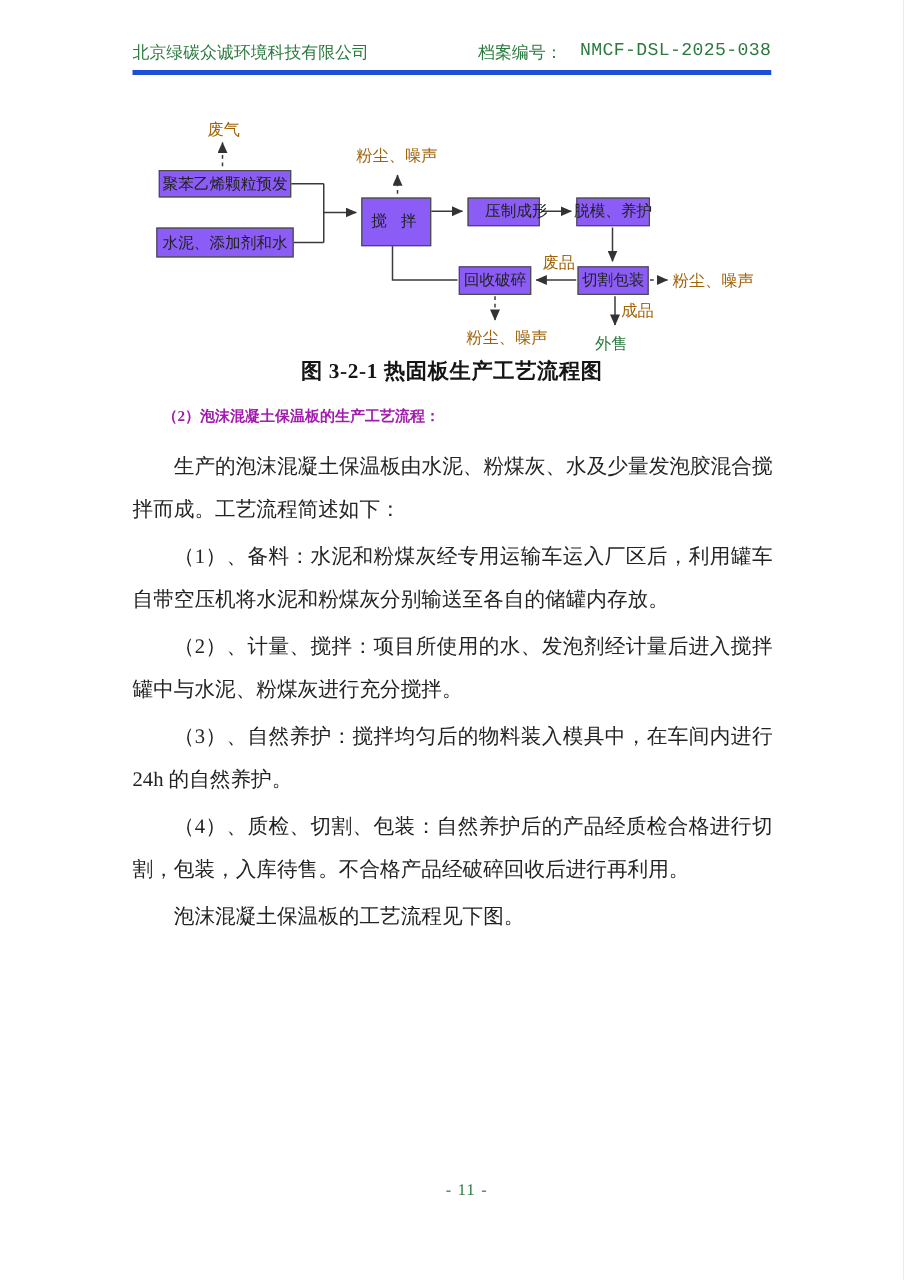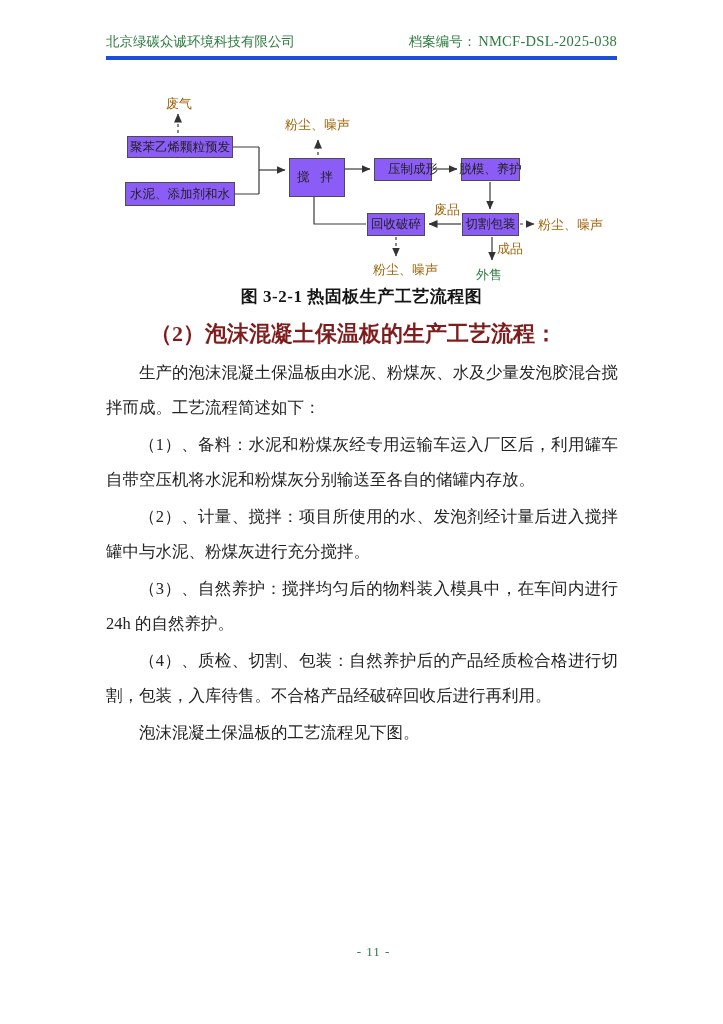--- a/index.html
+++ b/index.html
@@ -15,21 +15,21 @@
   }
   
   .header{
     position:absolute;top:33px;left:106px;right:106px;
     display:flex;justify-content:space-between;align-items:flex-end;
     border-bottom:4px solid #1d4ed8;
     padding-bottom:5px;
     font-size:13.5px;
     color:#2c7a3f;
   }
-  .header .right{display:flex;gap:2px;}
+  .header .right{display:flex;gap:14px;font-family:Liberation Mono, monospace;}
   .header .archive-no{font-size:14.5px;letter-spacing:.3px;}
   
   .fc-svg{position:absolute;top:85px;left:0;width:723px;height:200px;}
   .fc-box{
     position:absolute;box-sizing:border-box;
     border:1px solid #4c4c4c;background:#8b5cf6;
     display:flex;align-items:center;justify-content:center;
     font-size:12.5px;white-space:nowrap;color:#222;
   }
   .fc-label{
@@ -54,22 +54,22 @@
   .caption{
     position:absolute;top:285px;left:0;width:723px;
     text-align:center;font-weight:bold;font-size:17px;color:#151515;
     letter-spacing:.5px;
   }
   .content{
     position:absolute;top:316px;left:106px;width:512px;
     font-size:16.5px;line-height:35px;text-align:justify;
   }
   .content .heading{
-    font-weight:bold;margin:0 0 4px 0;text-indent:2em;font-size:22px;
-    color:#7f1d1d;
+    font-weight:bold;margin:0 0 4px 0;text-indent:2em;font-size:12px;
+    color:#a21caf;
   }
   .content p{margin:0 0 2px 0;text-indent:2em;color:#232323;}
   
   .footer{
     position:absolute;top:944px;left:12px;width:723px;
     text-align:center;font-size:13px;color:#2c7a3f;letter-spacing:1px;
   }
 </style>
 </head>
 <body>

